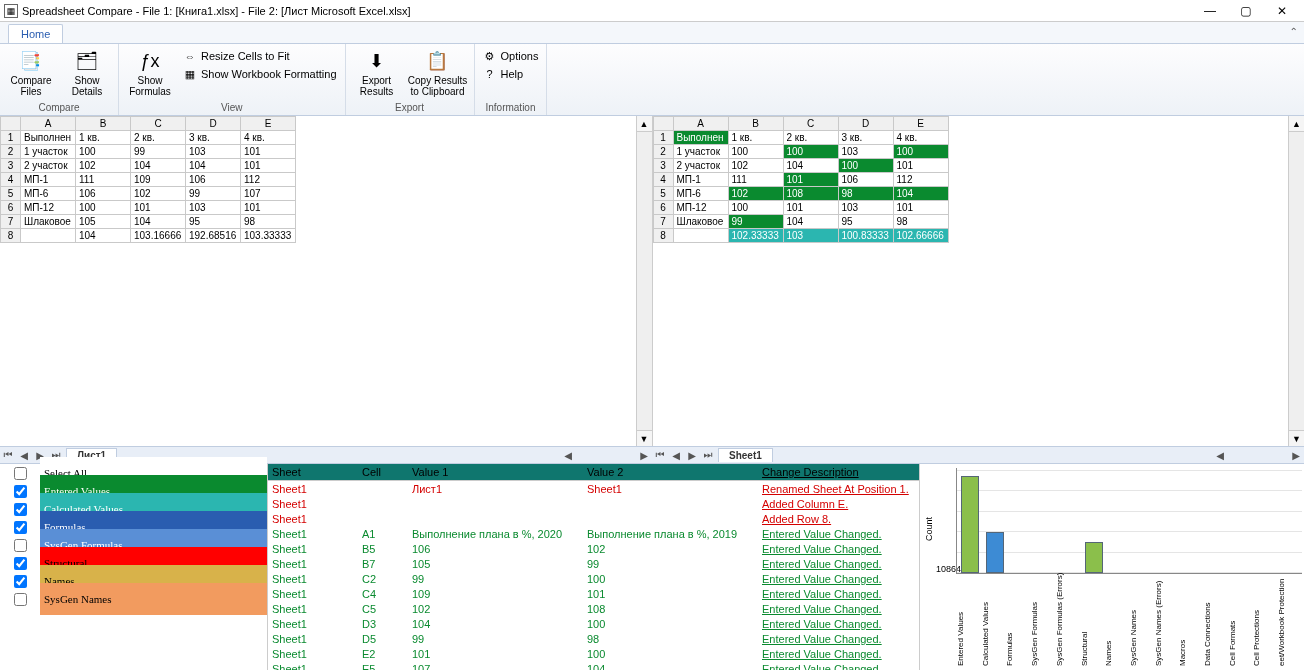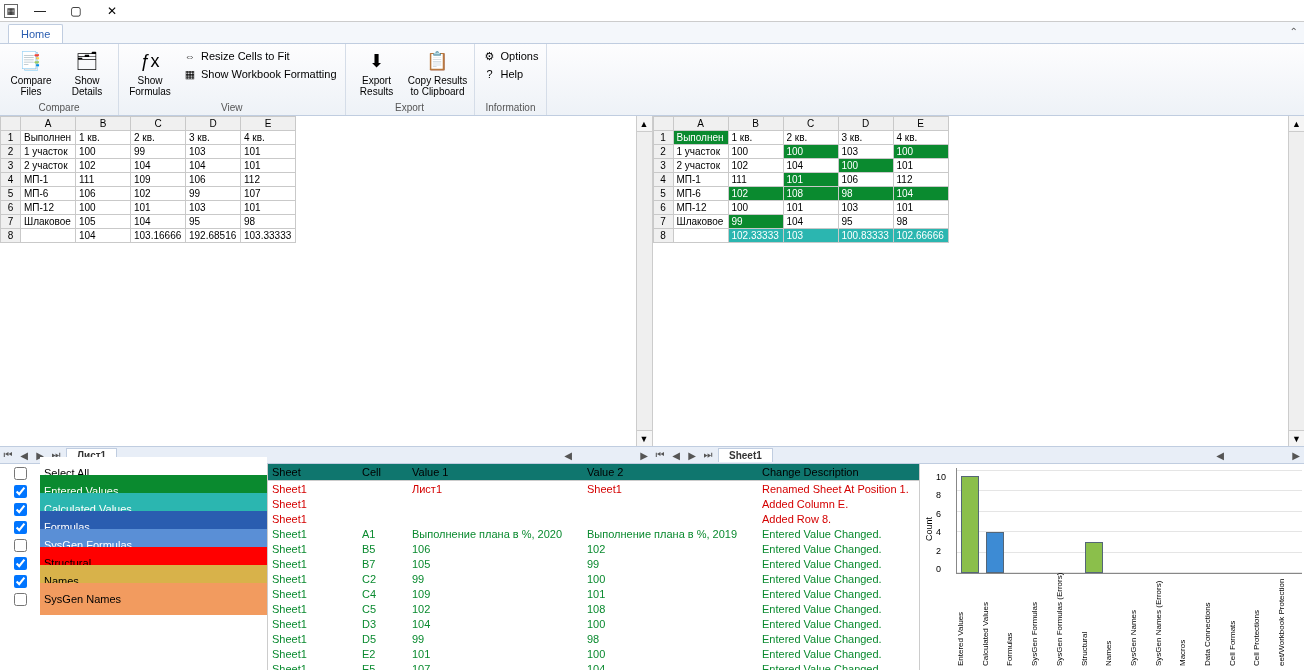--- a/index.html
+++ b/index.html
@@ -43,42 +43,43 @@
 .sheetbar .hsbtn{width:16px; text-align:center; color:#555;}
 .sheetbars { display:flex; }
 .sheetbars > div { flex:1;}
 .bottom { height:206px; display:flex; }
 .options { width:268px; border-right:1px solid #ccc; display:flex; flex-direction:column;}
 .ohead { display:flex; font-size:11px; background:#f4f4f4; border-bottom:1px solid #ccc;}
 .ohead div{ padding:2px 4px;}
 .orow { display:flex; align-items:center; height:18px;}
 .orow .chk { width:40px; display:flex; justify-content:center;}
 .orow .chk input{margin:0;}
-.orow .lab { flex:1; padding:10px 4px; font-size:11px; color:#fff;}
+.orow .lab { flex:1; padding:10px 4px; font-size:11px; color:#fff;font-family:Liberation Serif, serif;}
 .results { flex:1; border-right:1px solid #ccc; overflow:hidden;}
 .rhead { display:flex; background:#0f766e; border-bottom:1px solid #ccc; font-size:11px;}
 .rhead div, .rrow div { padding:2px 4px;}
 .rrow { display:flex; font-size:11px; height:15px;}
-.c-sheet{width:90px;} .c-cell{width:50px;} .c-v1{width:175px;} .c-v2{width:175px;} .c-desc{flex:1;}
+.c-sheet{width:90px;} .c-cell{width:50px;} .c-v1{width:175px;} .c-v2{width:175px;} .c-desc{flex:1;text-decoration:underline;}
 .chart { width:384px; display:flex; flex-direction:column; padding:4px 2px 0 2px;}
 .chartarea { flex:1; display:flex;}
-.yaxis { width:20px; display:flex; flex-direction:column; justify-content:space-between; font-size:9px; padding:4px 2px 16px 0;}
+.yaxis { width:20px; display:flex; flex-direction:row; justify-content:space-between; align-items:flex-end; font-size:9px; padding:4px 2px 16px 0;}
 .plot { flex:1; position:relative; border-left:1px solid #888; border-bottom:1px solid #888; margin-bottom:16px;}
 .gridline{position:absolute; left:0; right:0; border-top:1px solid #e5e5e5;}
 .bar { position:absolute; bottom:0; width:18px; border:1px solid #567; }
 .xlabels { height:80px; display:flex; padding-left:20px;}
 .xlab { flex:1; font-size:8px; transform:rotate(-90deg); transform-origin:left top; white-space:nowrap; position:relative; }
 .ylabel { writing-mode:vertical-rl; transform:rotate(180deg); font-size:9px; text-align:center; padding:0 2px;}
 .colw{width:55px;}
 </style>
 </head>
 <body>
 
 <div class="titlebar">
   <span class="icon">▦</span>
+  <span class="title">Spreadsheet Compare - File 1: [Книга1.xlsx] - File 2: [Лист Microsoft Excel.xlsx]</span>
   <span class="wbtn">—</span>
   <span class="wbtn">▢</span>
   <span class="wbtn">✕</span>
 </div>
 
 <div class="tabrow">
   <div class="tab">Home</div>
   <div class="chev">⌃</div>
 </div>
 

